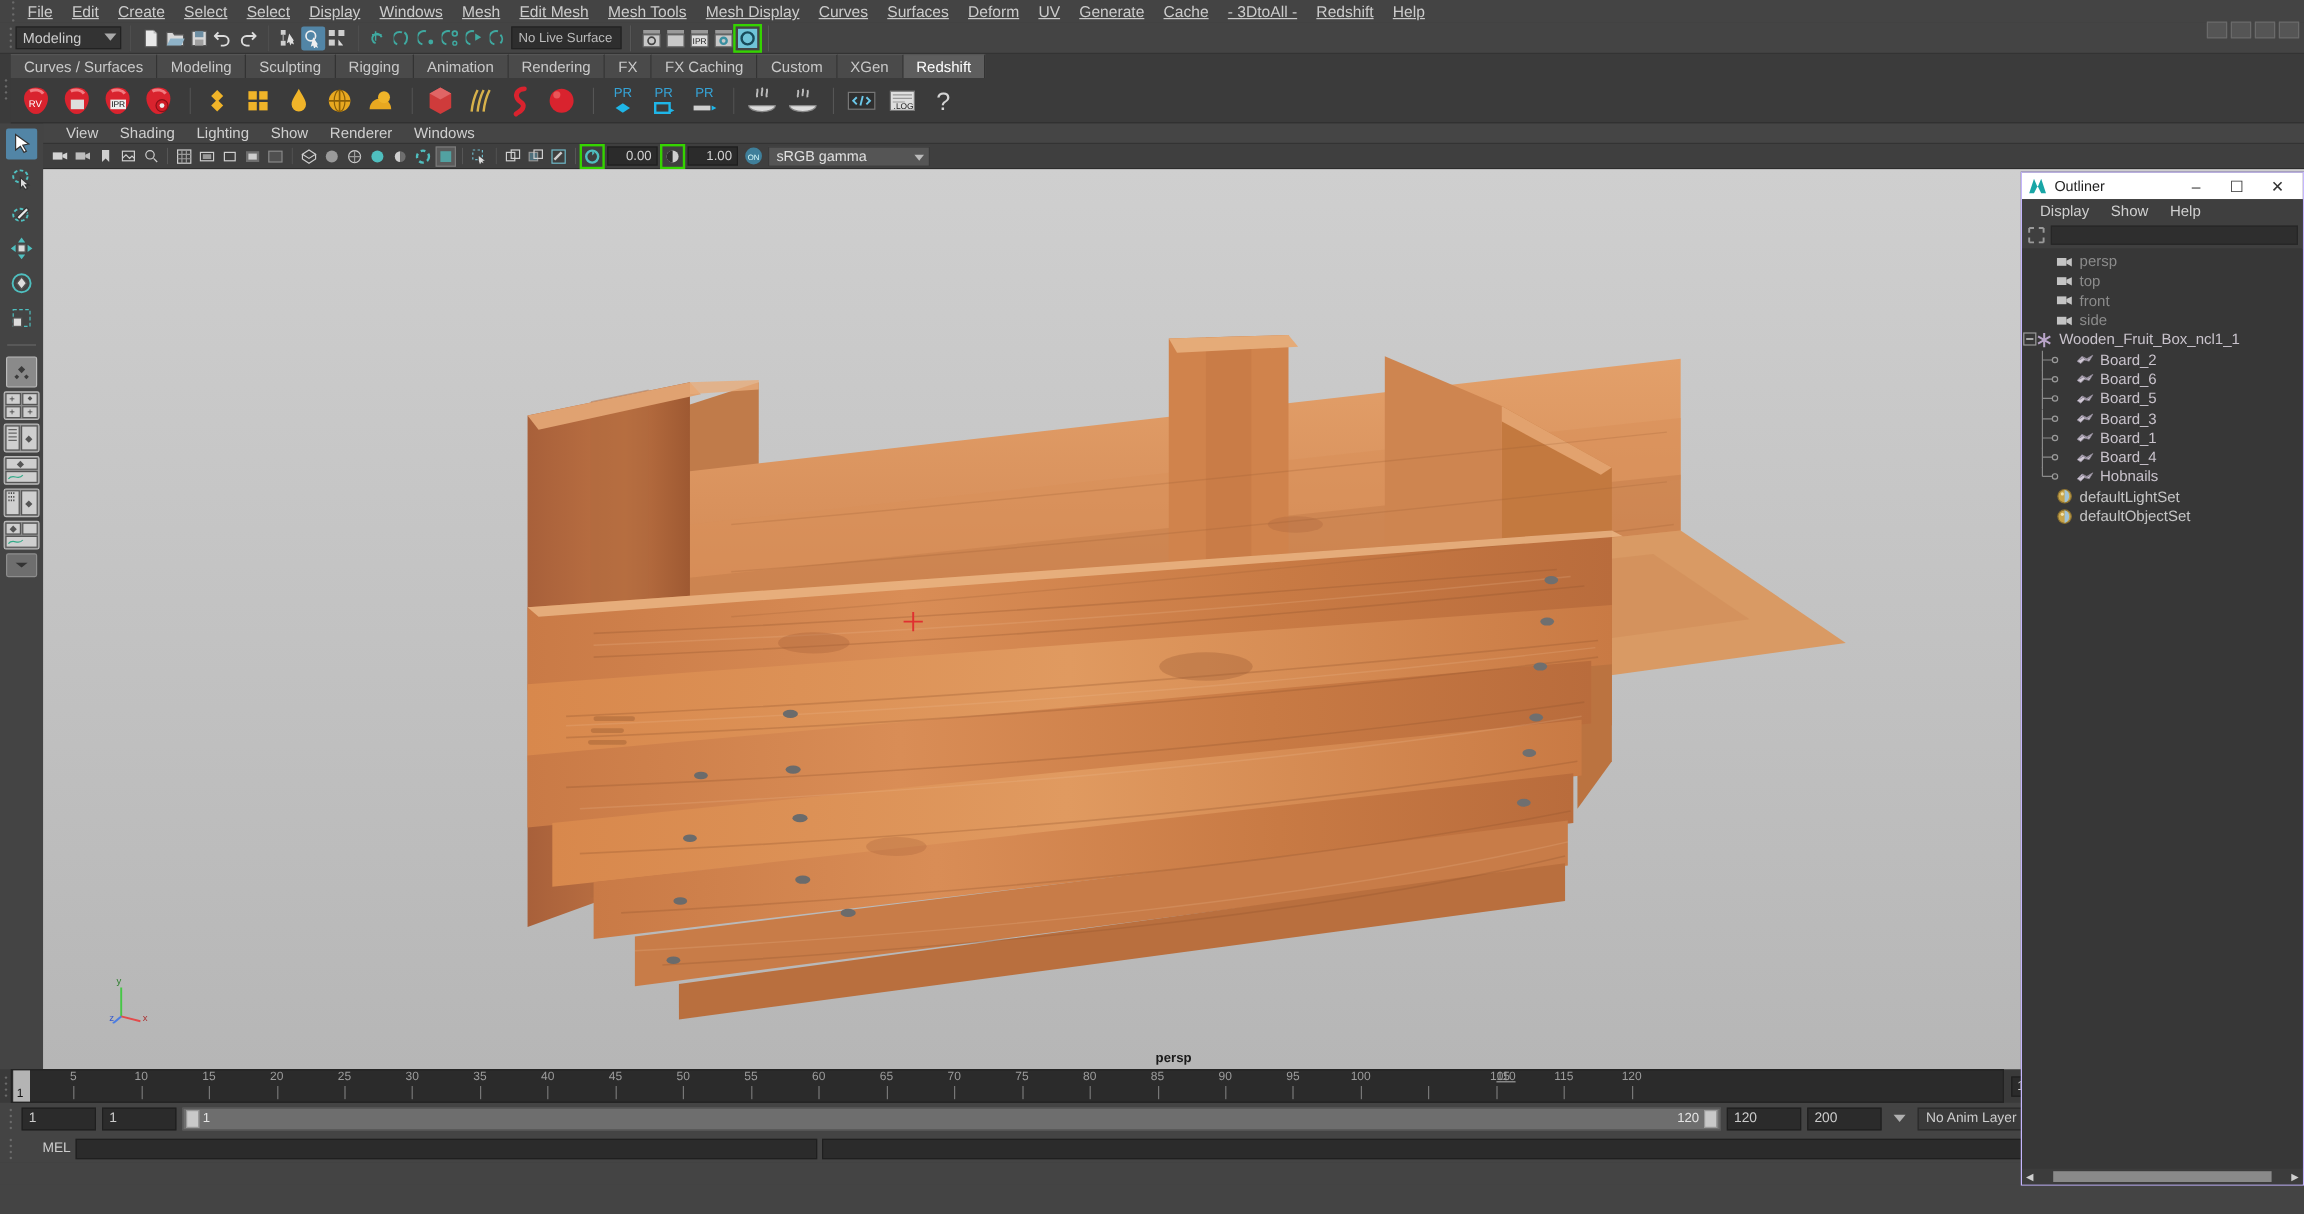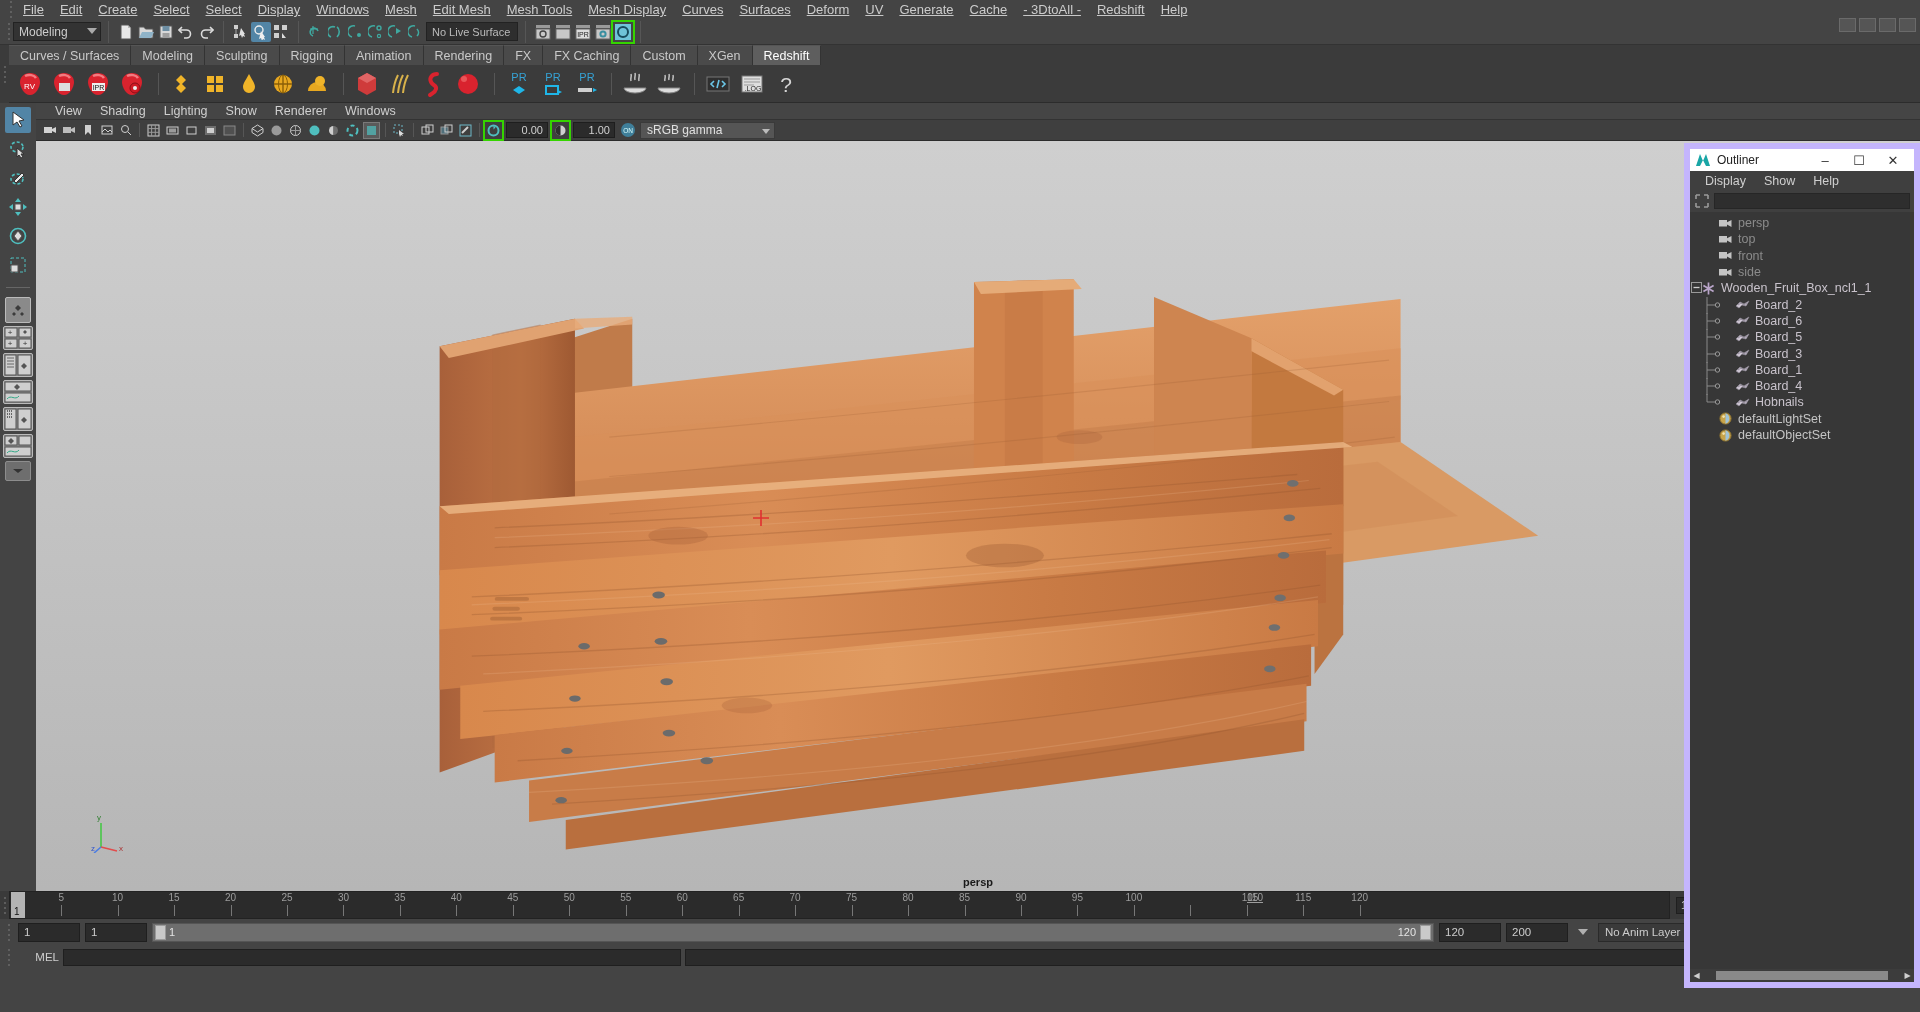--- a/index.html
+++ b/index.html
@@ -64,21 +64,21 @@
   .gammasel .arrow{position:absolute;right:4px;top:6px;width:0;height:0;
       border-left:4px solid transparent;border-right:4px solid transparent;border-top:5px solid #bbb;}
   #viewport{ flex:1; position:relative; overflow:hidden;
      background:#c5c5c5;}
   #persp-label{ position:absolute; bottom:3px; left:50%; transform:translateX(-50%);
       font-size:11px; font-weight:bold; color:#1a1a1a;}
   #axis{ position:absolute; left:55px; bottom:38px; width:40px;height:46px;}
 
   
   #outliner{ position:absolute; right:0; top:40px; width:236px; height:845px;
-      background:#3c3c3c; border:6px solid #c4b5fd; display:flex;flex-direction:column; z-index:20;}
+      background:#3c3c3c; border:1px solid #c4b5fd; display:flex;flex-direction:column; z-index:20;}
   #out-title{ height:22px;background:#ffffff;display:flex;align-items:center;padding:0 4px;
               color:#222; font-size:12px;}
   #out-title .wbtn{ width:34px;height:22px;display:flex;align-items:center;justify-content:center;
                     color:#333;font-size:13px;}
   #out-menu{ height:19px;background:#3f3f3f;display:flex;align-items:center;padding-left:6px;}
   #out-menu .om{ padding:0 9px;font-size:12.5px;color:#cfcfcf;}
   #out-search{ height:22px;background:#3f3f3f;display:flex;align-items:center;padding:0 4px;gap:4px;}
   #out-search .sbox{ flex:1;height:16px;background:#2e2e2e;border:1px solid #262626;}
   #out-tree{ flex:1; background:#373737; overflow:hidden; padding-top:3px;
              font-size:12.5px;}

